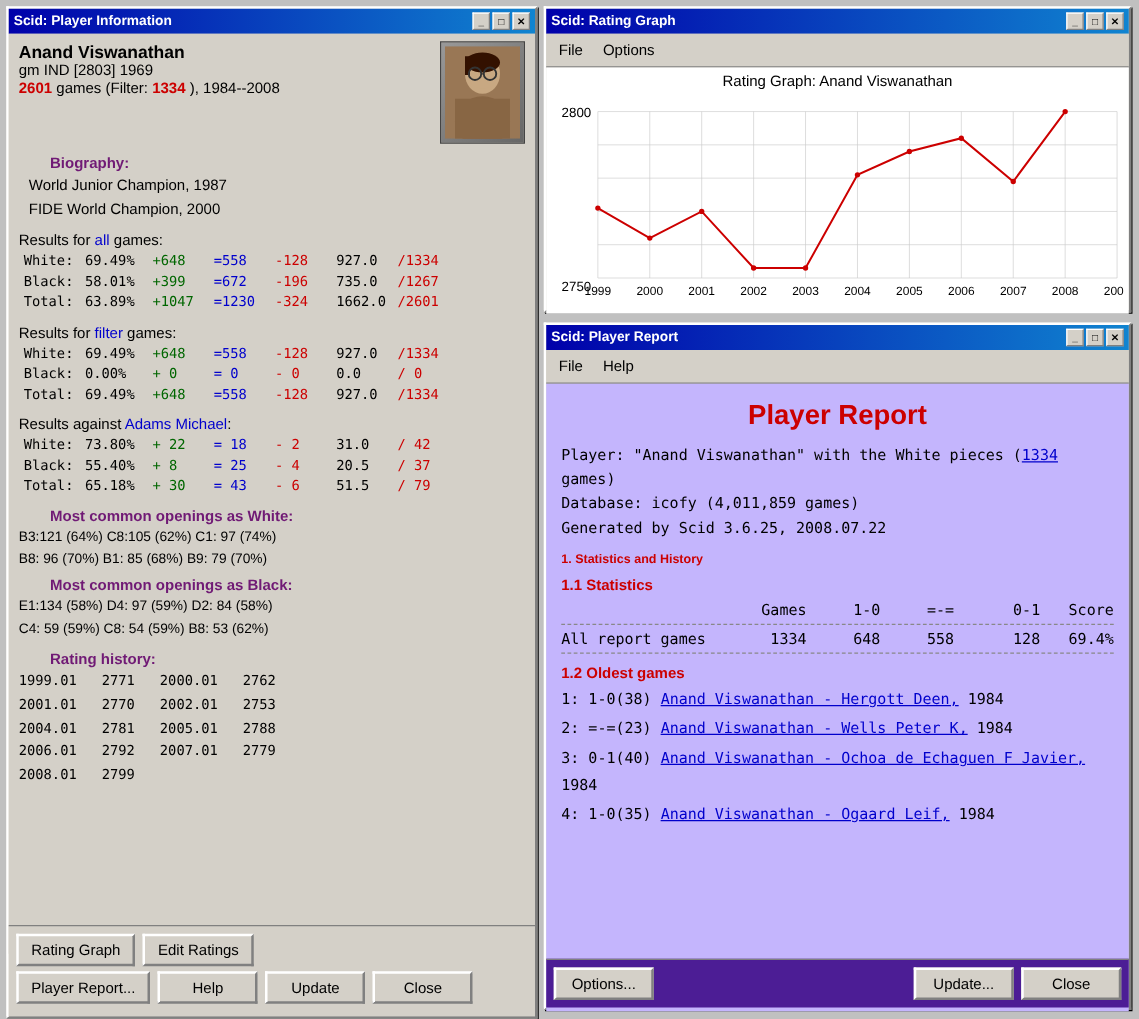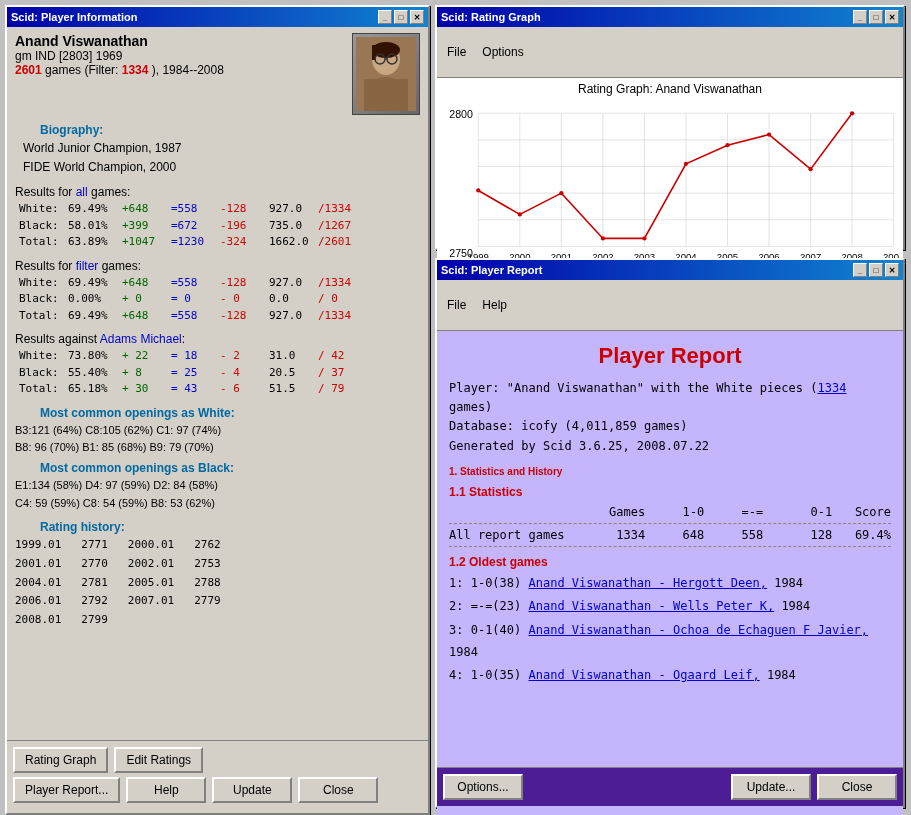--- a/index.html
+++ b/index.html
@@ -52,21 +52,21 @@
       font-size: 8px;
       display: flex;
       align-items: center;
       justify-content: center;
       cursor: pointer;
       color: black;
     }
 
     .menu-bar {
       background: #d4d0c8;
-      padding: 16px 4px;
+      padding: 4px 4px;
       display: flex;
       gap: 4px;
       border-bottom: 1px solid #808080;
     }
 
     .menu-item {
       padding: 2px 6px;
       cursor: pointer;
       font-size: 12px;
     }
@@ -102,21 +102,21 @@
       font-size: 12px;
       color: #000;
     }
 
     .games-count {
       color: #cc0000;
       font-weight: bold;
     }
 
     .section-title {
-      color: #0369a1;
+      color: #701a75;
       font-weight: bold;
       margin-top: 8px;
       margin-bottom: 2px;
       padding-left: 25px;
     }
 
     .results-table {
       font-family: monospace;
       font-size: 11px;
       margin-left: 4px;

